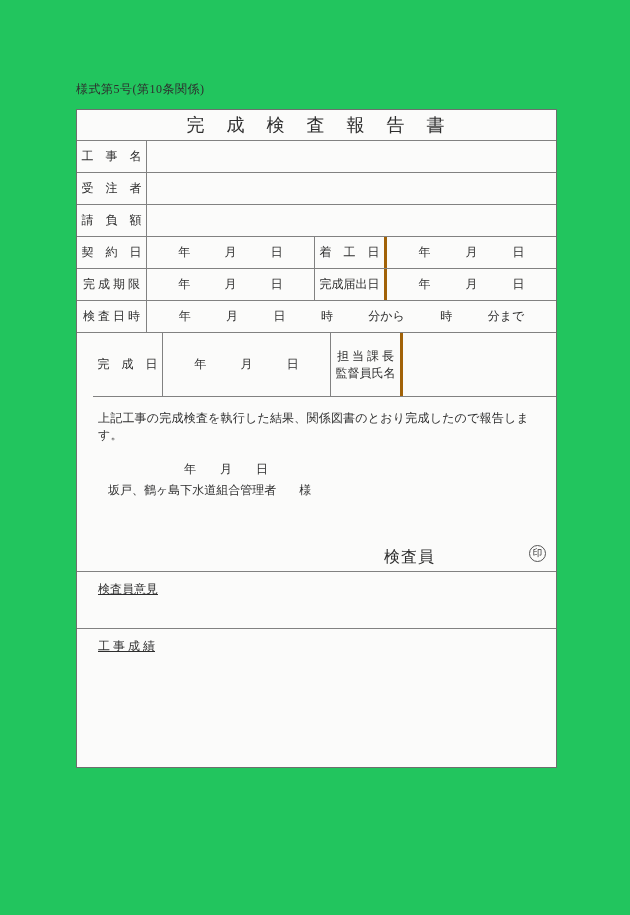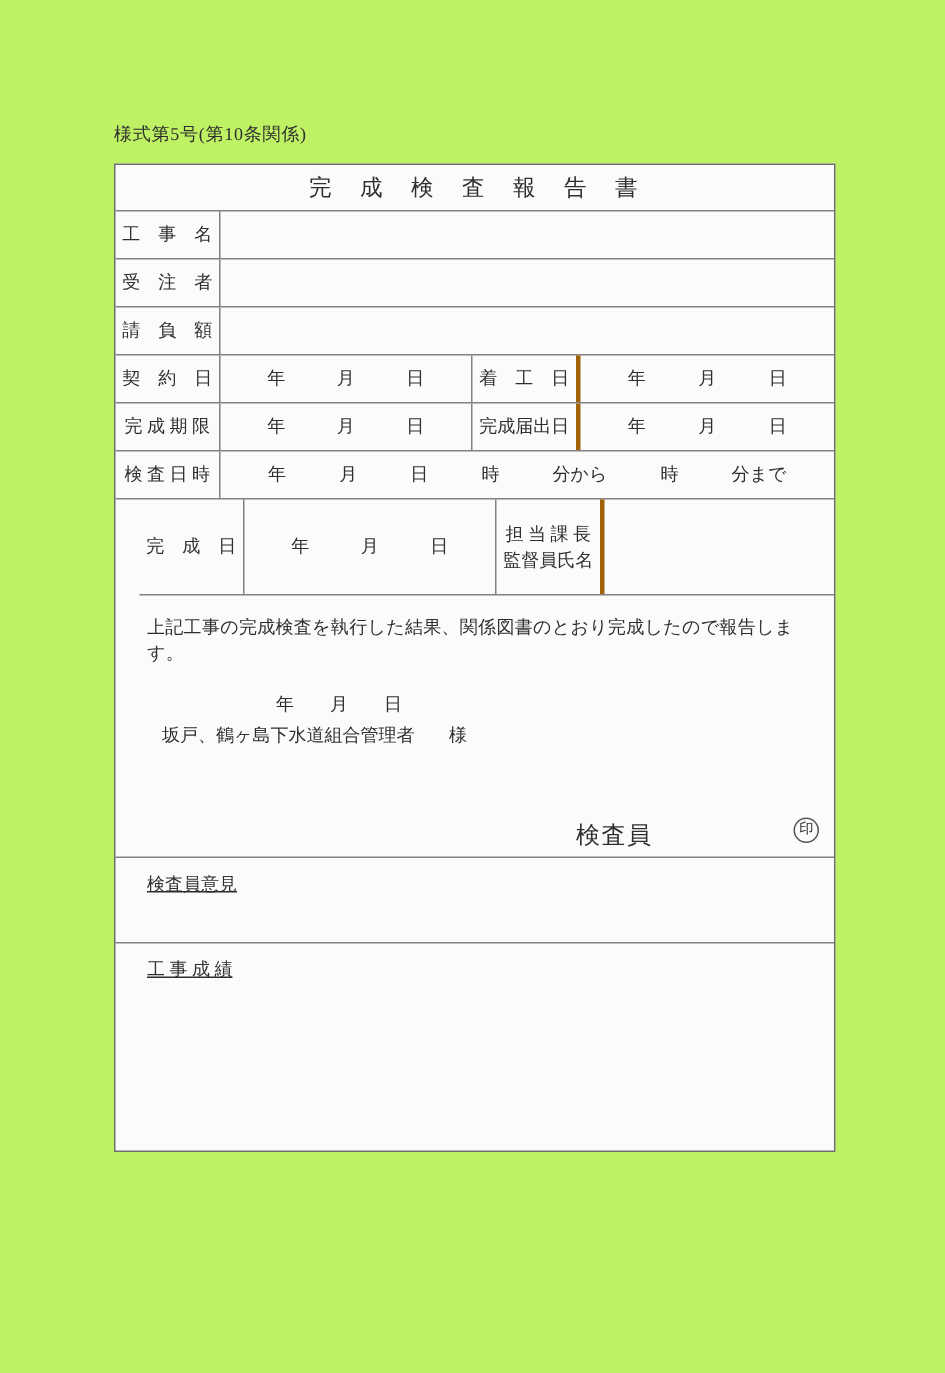--- a/index.html
+++ b/index.html
@@ -4,21 +4,21 @@
 <style>
   html,body{margin:0;padding:0;}
   body{
     width:630px;height:915px;
     background:#f6f6f5;
     font-family:"Liberation Serif","DejaVu Serif",serif;
     color:#2e2e2e;
     -webkit-font-smoothing:antialiased;
   }
   .sheet{
-    position:relative;width:630px;height:915px;background:#bef264;overflow:hidden;
+    position:relative;width:630px;height:915px;background:#22c55e;overflow:hidden;
   }
   .form-no{
     position:absolute;left:76px;top:81px;font-size:12px;letter-spacing:0.5px;
   }
   .tbl{
     position:absolute;left:76px;top:109px;width:481px;height:659px;
     border:1px solid #6e6e6e;
     display:flex;flex-direction:column;
     box-sizing:border-box;
     background:#fbfbfa;
@@ -30,21 +30,21 @@
     flex:0 0 auto;
   }
   .row:last-child{border-bottom:none;flex:1 1 auto;}
   .h-title{height:31px;}
   .h32{height:32px;}
   .h64{height:64px;margin-left:16px;}
   .h-stmt{height:175px;position:relative;display:block;}
   .h-opinion{height:57px;display:block;}
   .title-cell{
     flex:1;display:flex;align-items:center;justify-content:center;
-    font-size:15px;letter-spacing:2px;
+    font-size:18px;letter-spacing:2px;
   }
   .c-label{
     width:70px;flex:0 0 70px;border-right:1px solid #818181;
     display:flex;align-items:center;justify-content:center;
     font-size:12px;box-sizing:border-box;white-space:nowrap;
   }
   .c-label2{
     width:72px;flex:0 0 72px;border-right:3px solid #a16207;
     display:flex;align-items:center;justify-content:center;
     font-size:12px;box-sizing:border-box;white-space:nowrap;

